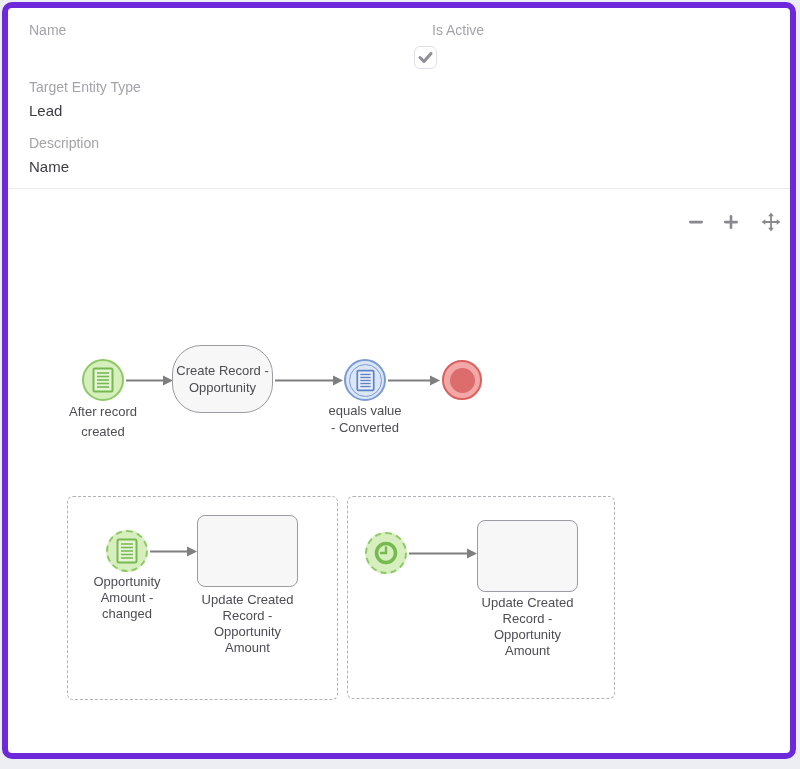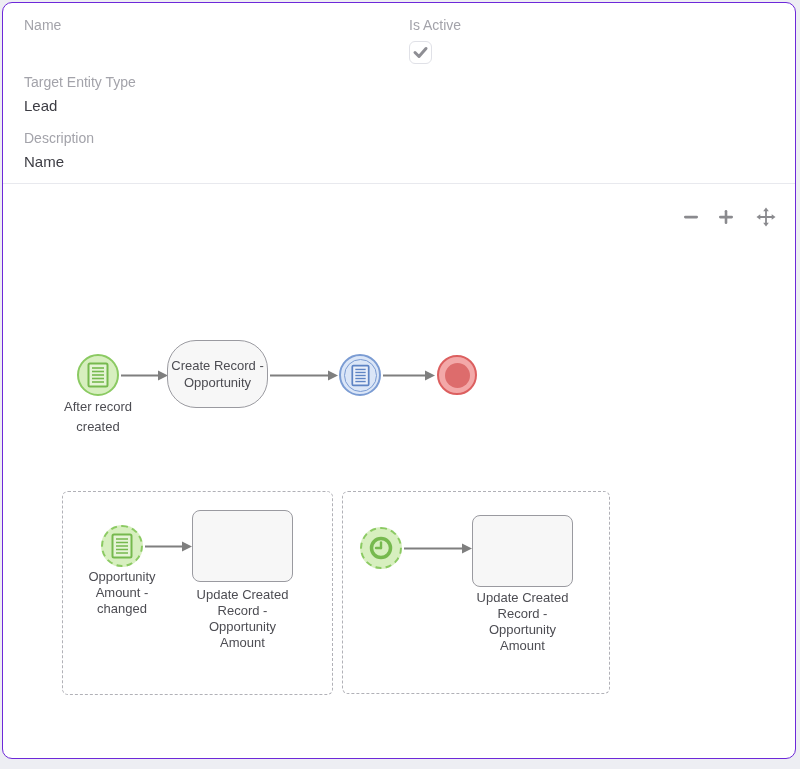--- a/index.html
+++ b/index.html
@@ -7,21 +7,21 @@
   body {
     background:#edeef3;
     font-family:"Liberation Sans", sans-serif;
     position:relative;
     overflow:hidden;
   }
   .card {
     position:absolute; left:2px; top:2px;
     width:794px; height:757px;
     background:#ffffff;
-    border:1px solid #6d28d9;
+    border:6px solid #6d28d9;
     border-radius:10px;
     overflow:hidden;
   }
   
   .fld-label { position:absolute; font-size:14px; color:#a3a3aa; }
   .fld-value { position:absolute; font-size:15px; color:#3c3c43; }
   .checkbox {
     position:absolute; left:406px; top:38px;
     width:23px; height:23px;
     background:#fff; border:1px solid #e0e1e7; border-radius:6px;
@@ -72,21 +72,21 @@
   }
   .arrow { position:absolute; overflow:visible; }
 </style>
 </head>
 <body>
 
 <div class="card">
 
   <div class="fld-label" style="left:21px; top:14px;">Name</div>
 
-  <div class="fld-label" style="left:406px; top:14px;text-align:right;">Is Active</div>
+  <div class="fld-label" style="left:424px; top:14px;text-align:right;">Is Active</div>
   <div class="checkbox">
     <svg width="17" height="17" viewBox="0 0 17 17">
       <path d="M3 8.5 L7 12.5 L14 4.5" fill="none" stroke="#8e8e94" stroke-width="3" stroke-linecap="round" stroke-linejoin="round"></path>
     </svg>
   </div>
 
   <div class="fld-label" style="left:21px; top:71px;">Target Entity Type</div>
   <div class="fld-value" style="left:21px; top:94px;">Lead</div>
 
   <div class="fld-label" style="left:21px; top:127px;">Description</div>
@@ -153,20 +153,22 @@
         <g stroke="#5e84c4" stroke-width="1.6">
           <line x1="5" y1="6" x2="17" y2="6"></line>
             <line x1="5" y1="9.5" x2="17" y2="9.5"></line>
           <line x1="5" y1="13" x2="17" y2="13"></line>
             <line x1="5" y1="16.5" x2="17" y2="16.5"></line>
           <line x1="5" y1="20" x2="17" y2="20"></line>
         </g>
       </svg>
     </div>
   </div>
+  <div class="dlabel" style="left:307px; top:394px; width:100px; line-height:17px;">equals value
+- Converted</div>
 
   <svg class="arrow" style="left:380px; top:366px;" width="52" height="13">
     <line x1="0" y1="6.5" x2="43" y2="6.5" stroke="#7f7f7f" stroke-width="2"></line>
     <polygon points="42,1.5 52,6.5 42,11.5" fill="#7f7f7f"></polygon>
   </svg>
 
   <div class="ev-red" style="left:434px; top:352px;">
     <div class="ev-red-core"></div>
   </div>
 

